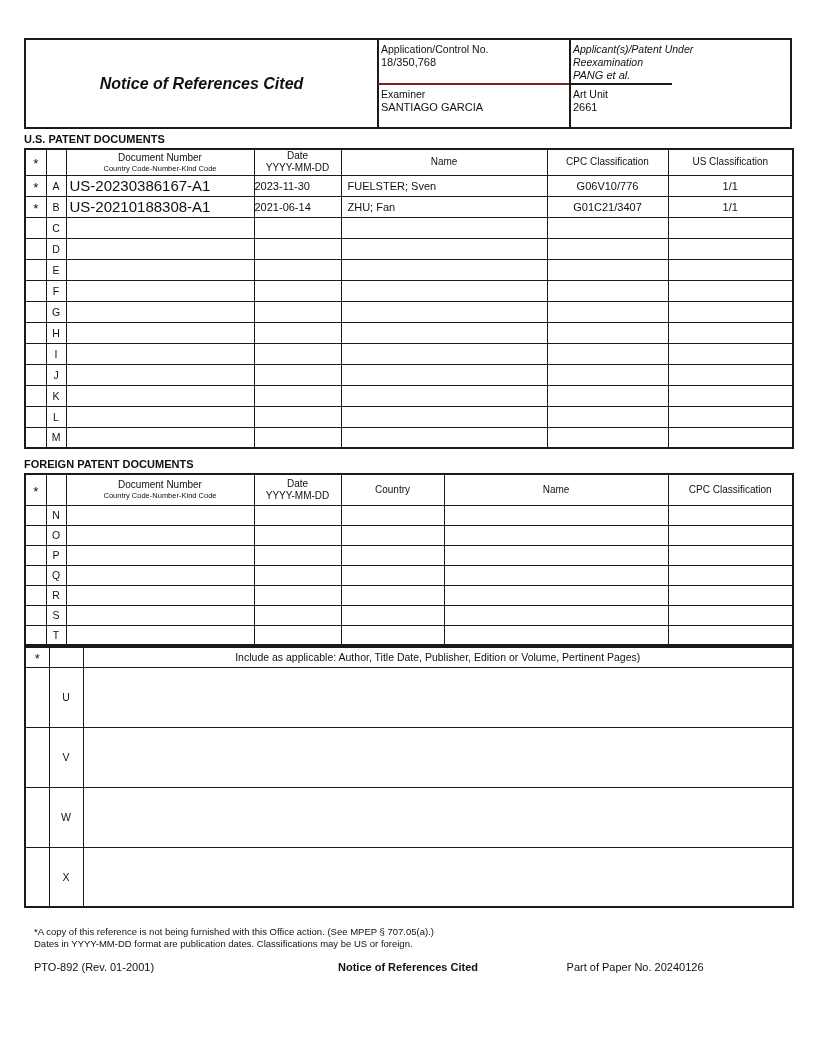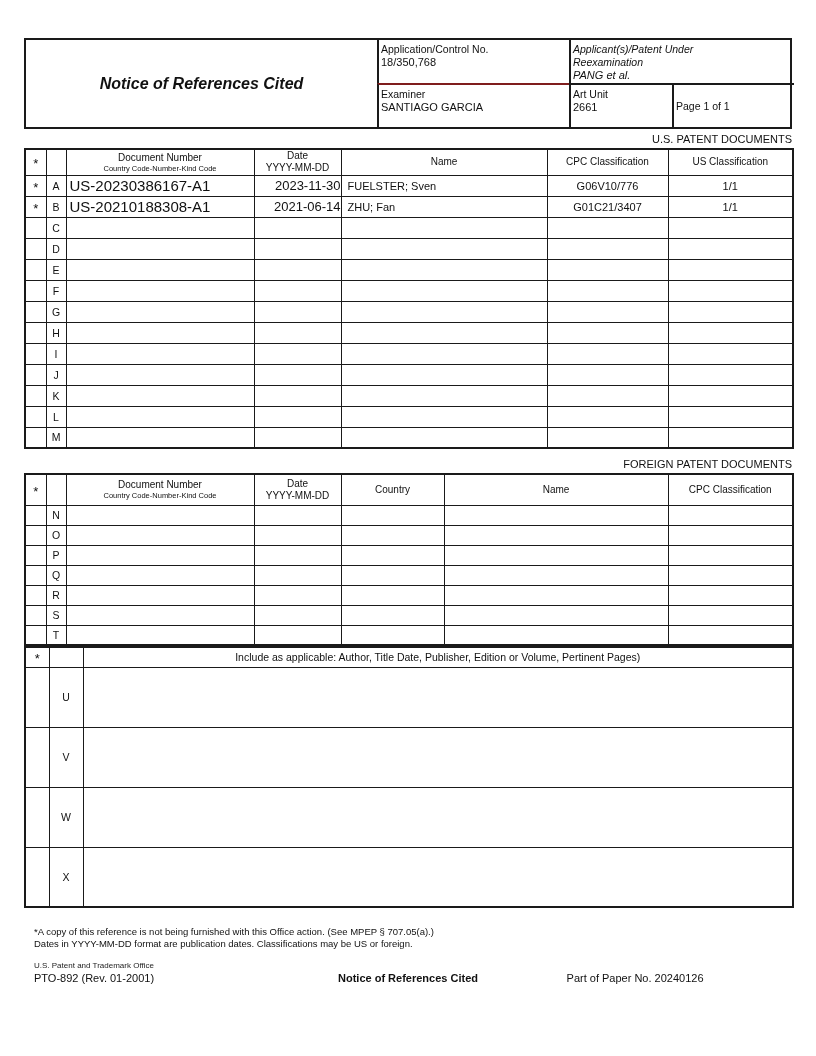--- a/index.html
+++ b/index.html
@@ -29,34 +29,34 @@
   .hb-app      { grid-column:2; grid-row:1; border-left:2px solid #1a1a1a; }
   .hb-applicant{ grid-column:3 / 5; grid-row:1; border-left:2px solid #1a1a1a;font-style:italic; }
   .hb-applicant .lbl { display:block; max-width:150px; }
   .hb-examiner { grid-column:2; grid-row:2; border-left:2px solid #1a1a1a; border-top:2px solid #7f1d1d; }
   .hb-artunit  { grid-column:3; grid-row:2; border-left:2px solid #1a1a1a; border-top:2px solid #1a1a1a; }
   .hb-page     { grid-column:4; grid-row:2; border-left:2px solid #1a1a1a; border-top:2px solid #1a1a1a;
                  display:flex; align-items:center; font-size:10.5px; }
 
   
   .section-title {
-    text-align:right; font-weight:normal; font-size:11px;
+    text-align:left; font-weight:bold; font-size:11px;
     margin-top:4px; margin-bottom:3px;
   }
 
   
   table { border-collapse:collapse; table-layout:fixed; width:768px; border:2px solid #1a1a1a; }
   td, th { border:1px solid #1a1a1a; overflow:hidden; white-space:nowrap; }
   thead td { text-align:center; vertical-align:middle; }
   .h-main { font-size:10px; line-height:12px; }
   .h-sub  { font-size:7.5px; line-height:9px; }
   .star-cell { text-align:center; font-size:13px; vertical-align:middle; padding-top:3px; }
   .letter-cell { text-align:center; font-size:10.5px; vertical-align:middle; }
   .doc-cell  { font-size:15px; padding-left:3px; vertical-align:middle; }
-  .date-cell { font-size:13px; text-align:right; vertical-align:middle; }
+  .date-cell { font-size:11px; text-align:left; vertical-align:middle; }
   .name-cell { font-size:11px; padding-left:6px; vertical-align:middle; }
   .cpc-cell  { font-size:11px; text-align:center; vertical-align:middle; }
   .us-cell   { font-size:11px; text-align:center; vertical-align:middle; }
   .country-cell { font-size:11px; text-align:center; vertical-align:middle; }
   .us-table thead tr { height:26px; }
   .us-table tbody tr { height:21px; }
   .foreign-table thead tr { height:31px; }
   .foreign-table tbody tr { height:20px; }
   .npl-table thead tr { height:20px; }
   .npl-table tbody tr { height:60px; }
@@ -88,21 +88,20 @@
       <span class="val">PANG et al.</span>
     </div>
     <div class="hb-cell hb-examiner">
       <span class="lbl">Examiner</span><br>
       <span class="val">SANTIAGO GARCIA</span>
     </div>
     <div class="hb-cell hb-artunit">
       <span class="lbl">Art Unit</span><br>
       <span class="val">2661</span>
     </div>
-    <div class="hb-cell hb-page">Page 1 of 1</div>
   </div>
 
   <div class="section-title">U.S. PATENT DOCUMENTS</div>
   <table class="us-table">
     <colgroup>
       <col style="width:21px">
         <col style="width:20px">
         <col style="width:188px">
       <col style="width:87px">
         <col style="width:206px">
@@ -405,21 +404,20 @@
 
     </tbody>
   </table>
 
   <div class="footnotes">
     <div>*A copy of this reference is not being furnished with this Office action. (See MPEP § 707.05(a).)</div>
     <div>Dates in YYYY-MM-DD format are publication dates. Classifications may be US or foreign.</div>
   </div>
 
   <div class="footer">
-    <div class="footer-office">U.S. Patent and Trademark Office</div>
     <div class="footer-row">
       <div class="footer-form">PTO-892 (Rev. 01-2001)</div>
       <div class="footer-title">Notice of References Cited</div>
       <div class="footer-paper">Part of Paper No. 20240126</div>
     </div>
   </div>
 
 </div>
 
 </body></html>

